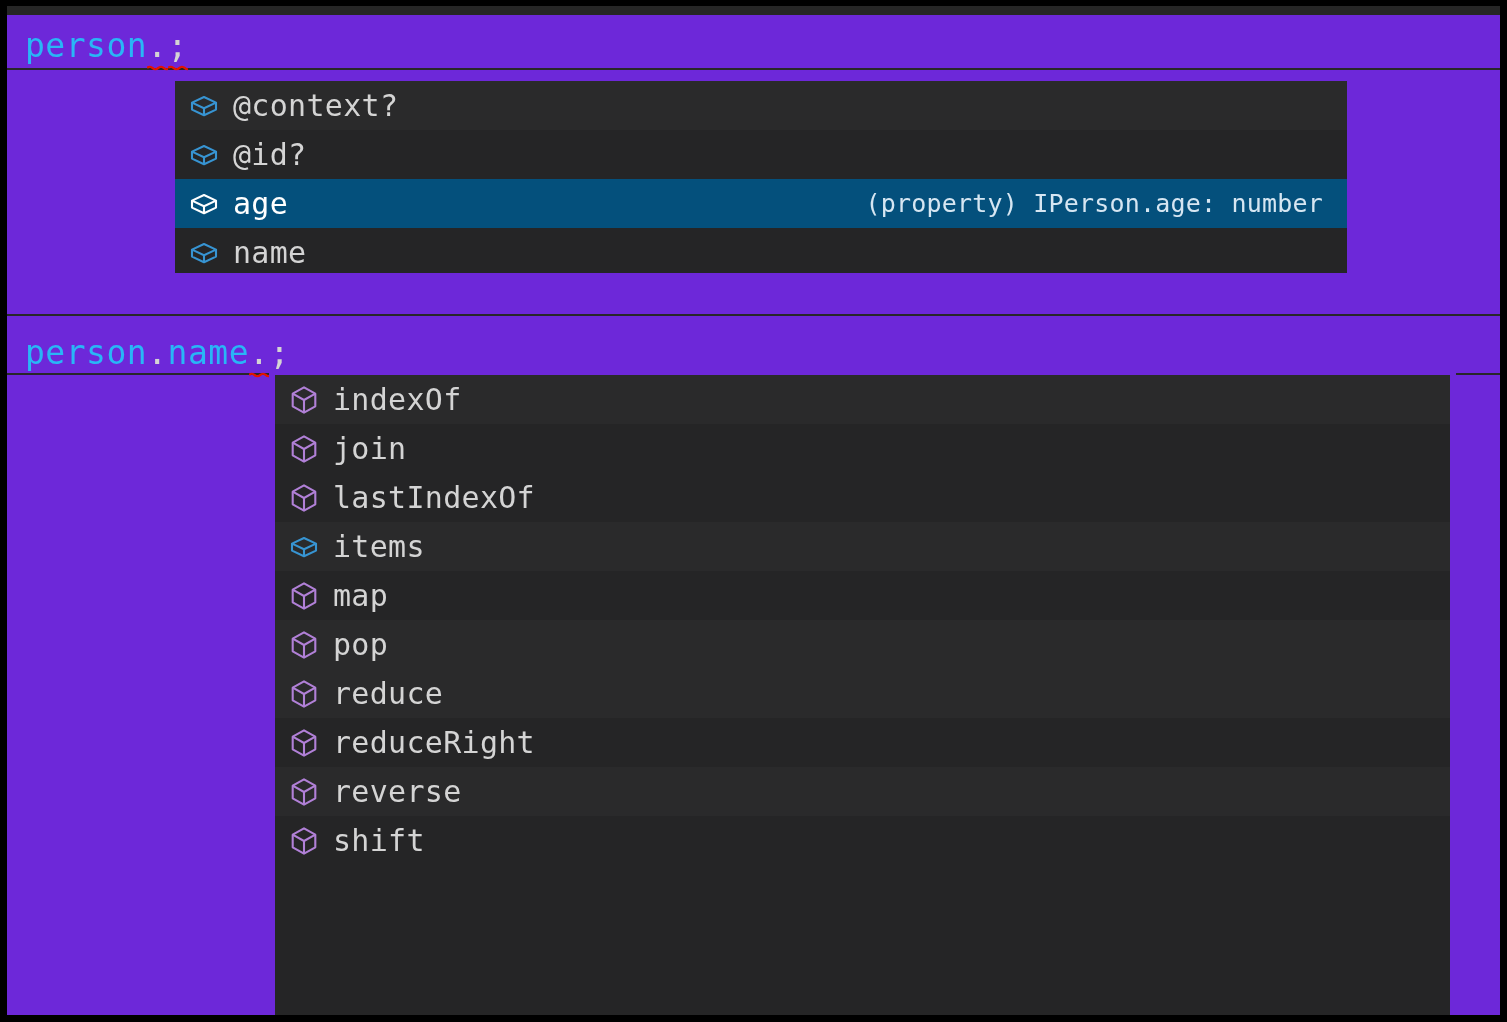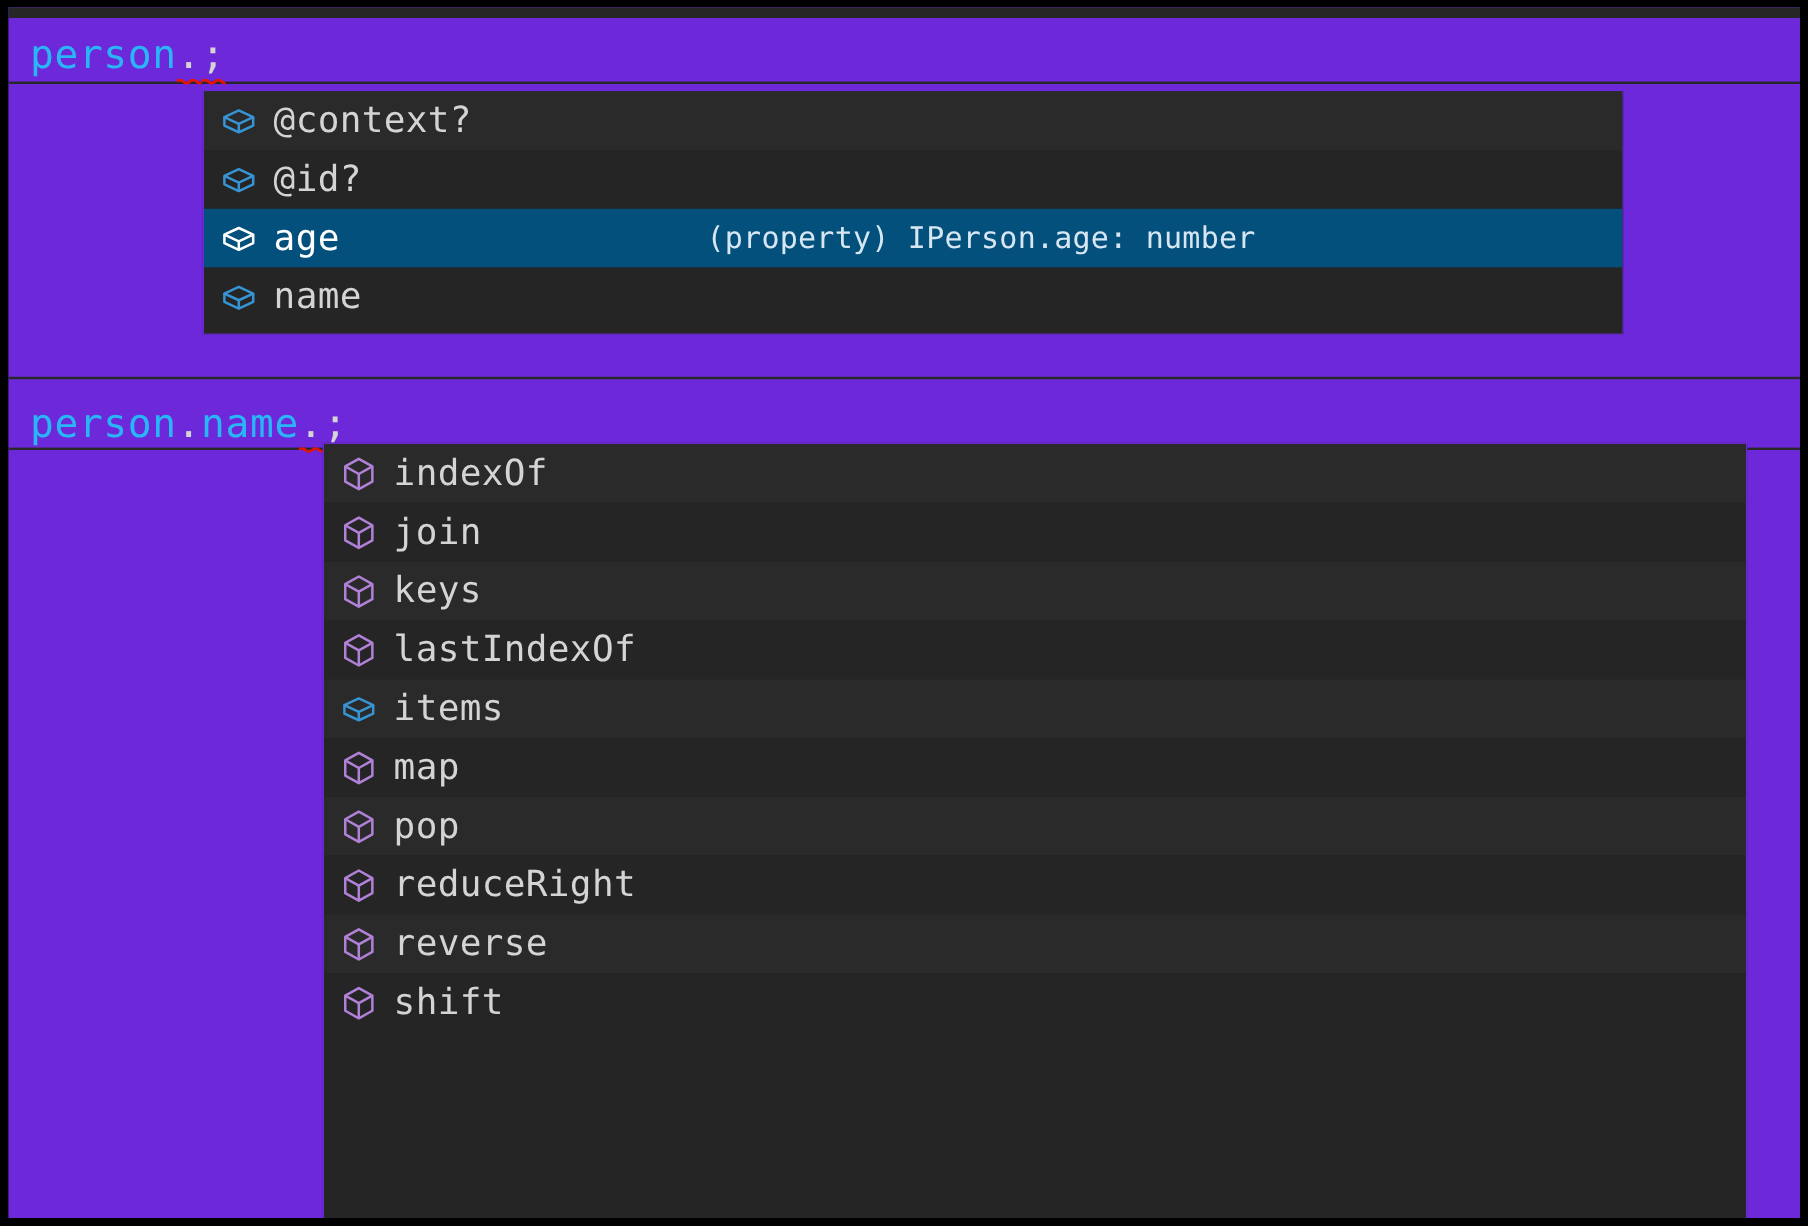--- a/index.html
+++ b/index.html
@@ -84,21 +84,21 @@
     bottom: -6px;
     left: 0;
     width: 100%;
     height: 8px;
   }
 
   
   .suggest-panel {
     position: absolute;
     background: #252526;
-    border: 1px solid #6d28d9;
+    border: 6px solid #6d28d9;
     box-sizing: border-box;
     overflow: hidden;
   }
   #panel-1 {
     left: 162px;
     top: 69px;
     width: 1184px;
     height: 204px;
   }
   #panel-2 {
@@ -136,21 +136,22 @@
     font-family: "DejaVu Sans Mono", "Liberation Mono", monospace;
     font-size: 30px;
     line-height: 30px;
     color: #d4d4d4;
     letter-spacing: 0.3px;
   }
   .suggest-row.selected .row-label { color: #ffffff; }
 
   .row-detail {
     flex: 1 1 auto;
-    text-align: center;
+    text-align: right;
+    padding-right: 24px;
     font-family: "DejaVu Sans Mono", "Liberation Mono", monospace;
     font-size: 25px;
     line-height: 27px;
     color: #d6e6f2;
     white-space: nowrap;
     overflow: hidden;
     letter-spacing: 0.2px;
   }
 </style>
 </head>
@@ -251,33 +252,20 @@
               <g fill="none" stroke="#b180d7" stroke-width="2.1" stroke-linejoin="round">
                 <path d="M16 3.4 L27.3 9.7 L27.3 22.3 L16 28.6 L4.7 22.3 L4.7 9.7 Z"></path>
                 <path d="M4.7 9.7 L16 16 L27.3 9.7"></path>
                 <path d="M16 16 L16 28.6"></path>
               </g>
             </svg>
           </span>
           <span class="row-label">join</span>
           <span class="row-detail"></span>
         </div>
-        <div class="suggest-row alt">
-          <span class="row-icon">
-            <svg width="32" height="32" viewBox="0 0 32 32">
-              <g fill="none" stroke="#b180d7" stroke-width="2.1" stroke-linejoin="round">
-                <path d="M16 3.4 L27.3 9.7 L27.3 22.3 L16 28.6 L4.7 22.3 L4.7 9.7 Z"></path>
-                <path d="M4.7 9.7 L16 16 L27.3 9.7"></path>
-                <path d="M16 16 L16 28.6"></path>
-              </g>
-            </svg>
-          </span>
-          <span class="row-label">keys</span>
-          <span class="row-detail"></span>
-        </div>
         <div class="suggest-row">
           <span class="row-icon">
             <svg width="32" height="32" viewBox="0 0 32 32">
               <g fill="none" stroke="#b180d7" stroke-width="2.1" stroke-linejoin="round">
                 <path d="M16 3.4 L27.3 9.7 L27.3 22.3 L16 28.6 L4.7 22.3 L4.7 9.7 Z"></path>
                 <path d="M4.7 9.7 L16 16 L27.3 9.7"></path>
                 <path d="M16 16 L16 28.6"></path>
               </g>
             </svg>
           </span>
@@ -314,20 +302,33 @@
           <span class="row-icon">
             <svg width="32" height="32" viewBox="0 0 32 32">
               <g fill="none" stroke="#b180d7" stroke-width="2.1" stroke-linejoin="round">
                 <path d="M16 3.4 L27.3 9.7 L27.3 22.3 L16 28.6 L4.7 22.3 L4.7 9.7 Z"></path>
                 <path d="M4.7 9.7 L16 16 L27.3 9.7"></path>
                 <path d="M16 16 L16 28.6"></path>
               </g>
             </svg>
           </span>
           <span class="row-label">pop</span>
+          <span class="row-detail"></span>
+        </div>
+        <div class="suggest-row alt">
+          <span class="row-icon">
+            <svg width="32" height="32" viewBox="0 0 32 32">
+              <g fill="none" stroke="#b180d7" stroke-width="2.1" stroke-linejoin="round">
+                <path d="M16 3.4 L27.3 9.7 L27.3 22.3 L16 28.6 L4.7 22.3 L4.7 9.7 Z"></path>
+                <path d="M4.7 9.7 L16 16 L27.3 9.7"></path>
+                <path d="M16 16 L16 28.6"></path>
+              </g>
+            </svg>
+          </span>
+          <span class="row-label">reduce</span>
           <span class="row-detail"></span>
         </div>
         <div class="suggest-row">
           <span class="row-icon">
             <svg width="32" height="32" viewBox="0 0 32 32">
               <g fill="none" stroke="#b180d7" stroke-width="2.1" stroke-linejoin="round">
                 <path d="M16 3.4 L27.3 9.7 L27.3 22.3 L16 28.6 L4.7 22.3 L4.7 9.7 Z"></path>
                 <path d="M4.7 9.7 L16 16 L27.3 9.7"></path>
                 <path d="M16 16 L16 28.6"></path>
               </g>

